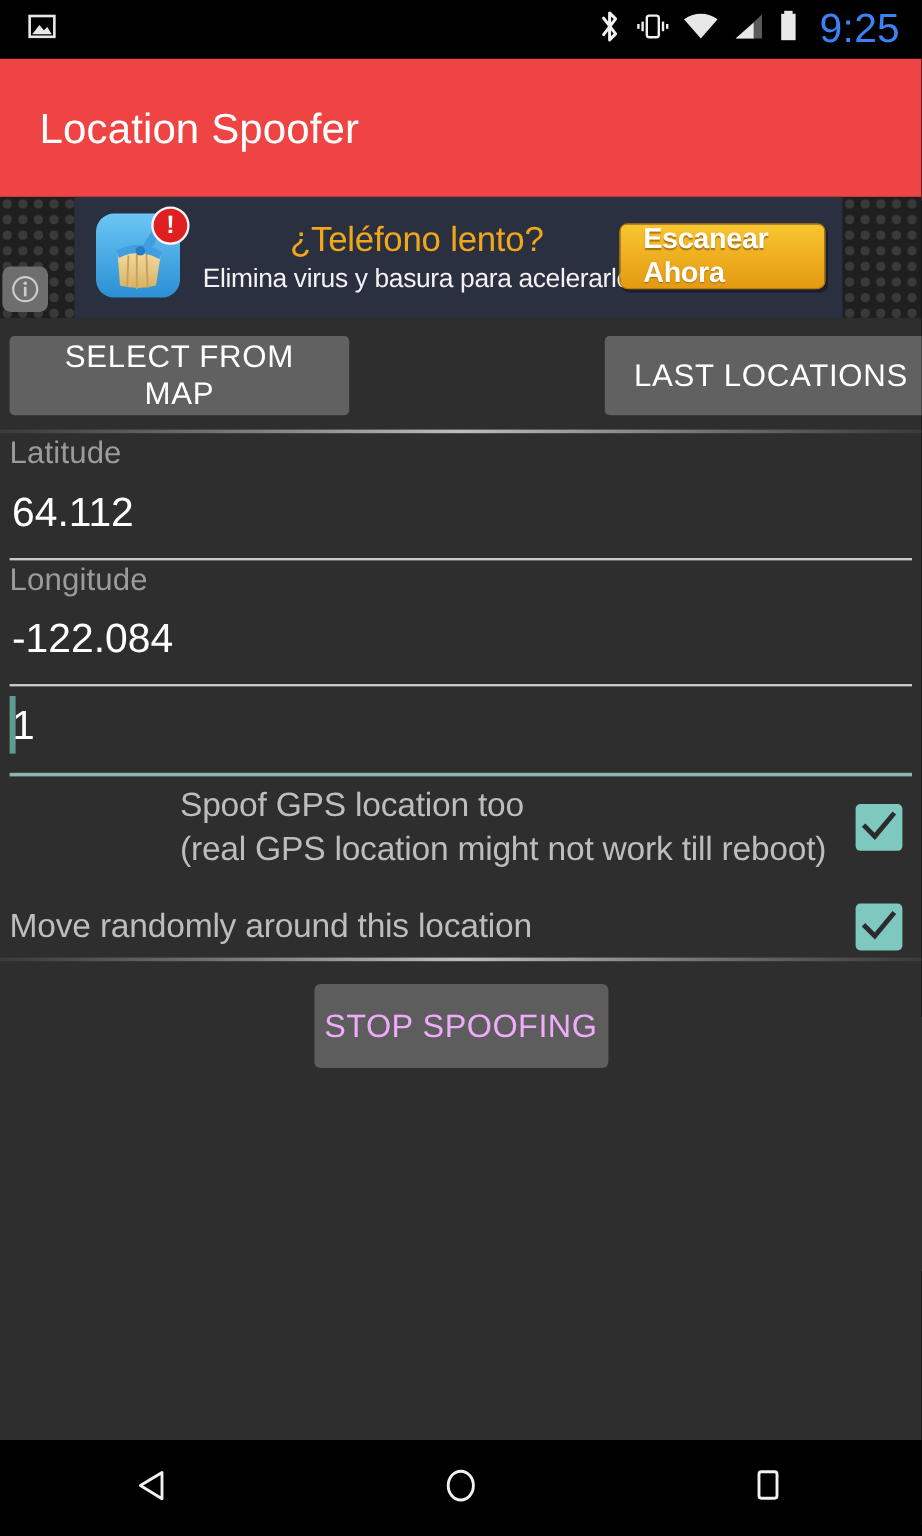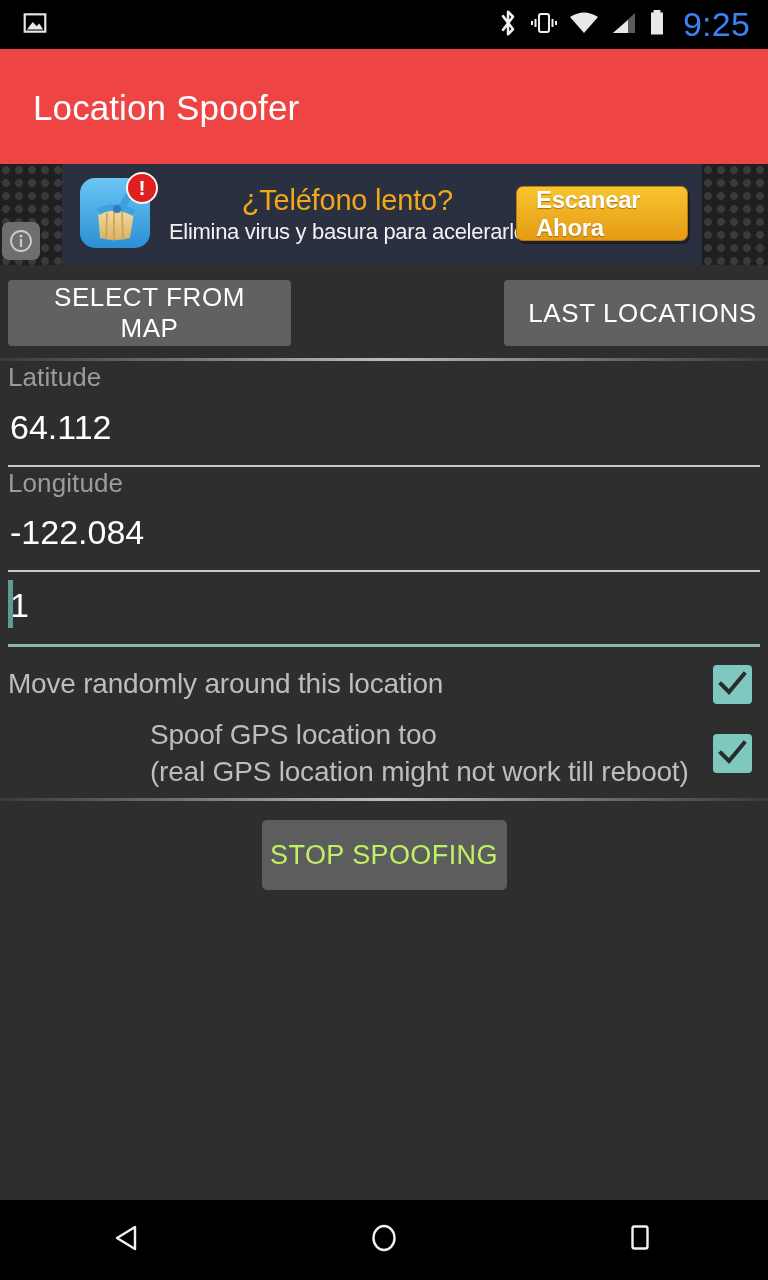--- a/index.html
+++ b/index.html
@@ -258,21 +258,21 @@
   #stop-row {
     display: flex;
     justify-content: center;
     padding-top: 19px;
   }
   #btn-stop-spoofing {
     width: 245px; height: 70px;
     background: #5d5d5d;
     border: none;
     border-radius: 5px;
-    color: #bef264;
+    color: #f0abfc;
     font-size: 27px;
     font-family: "Liberation Sans", sans-serif;
     letter-spacing: 0.4px;
     display: flex; align-items: center; justify-content: center;
   }
 
   
   #nav-bar {
     position: absolute;
     bottom: 0; left: 0;
@@ -405,41 +405,41 @@
           <span class="caret"></span>
           <span>1</span>
         </div>
         <div class="field-underline"></div>
       </div>
 
     </div>
 
     <div id="checkbox-section">
 
-      <div class="check-row" id="check-row-1">
-        <div class="check-label">Move randomly around this location</div>
-        <div class="checkbox">
-          <svg width="29" height="27" viewBox="0 0 29 27">
-            <path d="M3 13 L11 21 L26 3" fill="none" stroke="#2b2b2b" stroke-width="4" stroke-linecap="square"></path>
-          </svg>
-        </div>
-      </div>
-
       <div class="check-row" id="check-row-2">
         <div class="check-label indented">
           <div>Spoof GPS location too</div>
           <div>(real GPS location might not work till reboot)</div>
         </div>
         <div class="checkbox">
           <svg width="29" height="27" viewBox="0 0 29 27">
             <path d="M3 13 L11 21 L26 3" fill="none" stroke="#2b2b2b" stroke-width="4" stroke-linecap="square"></path>
           </svg>
         </div>
       </div>
 
+      <div class="check-row" id="check-row-1">
+        <div class="check-label">Move randomly around this location</div>
+        <div class="checkbox">
+          <svg width="29" height="27" viewBox="0 0 29 27">
+            <path d="M3 13 L11 21 L26 3" fill="none" stroke="#2b2b2b" stroke-width="4" stroke-linecap="square"></path>
+          </svg>
+        </div>
+      </div>
+
     </div>
 
     <div class="gradient-divider"></div>
 
     <div id="stop-row">
       <button id="btn-stop-spoofing">STOP SPOOFING</button>
     </div>
 
   </div>
 

